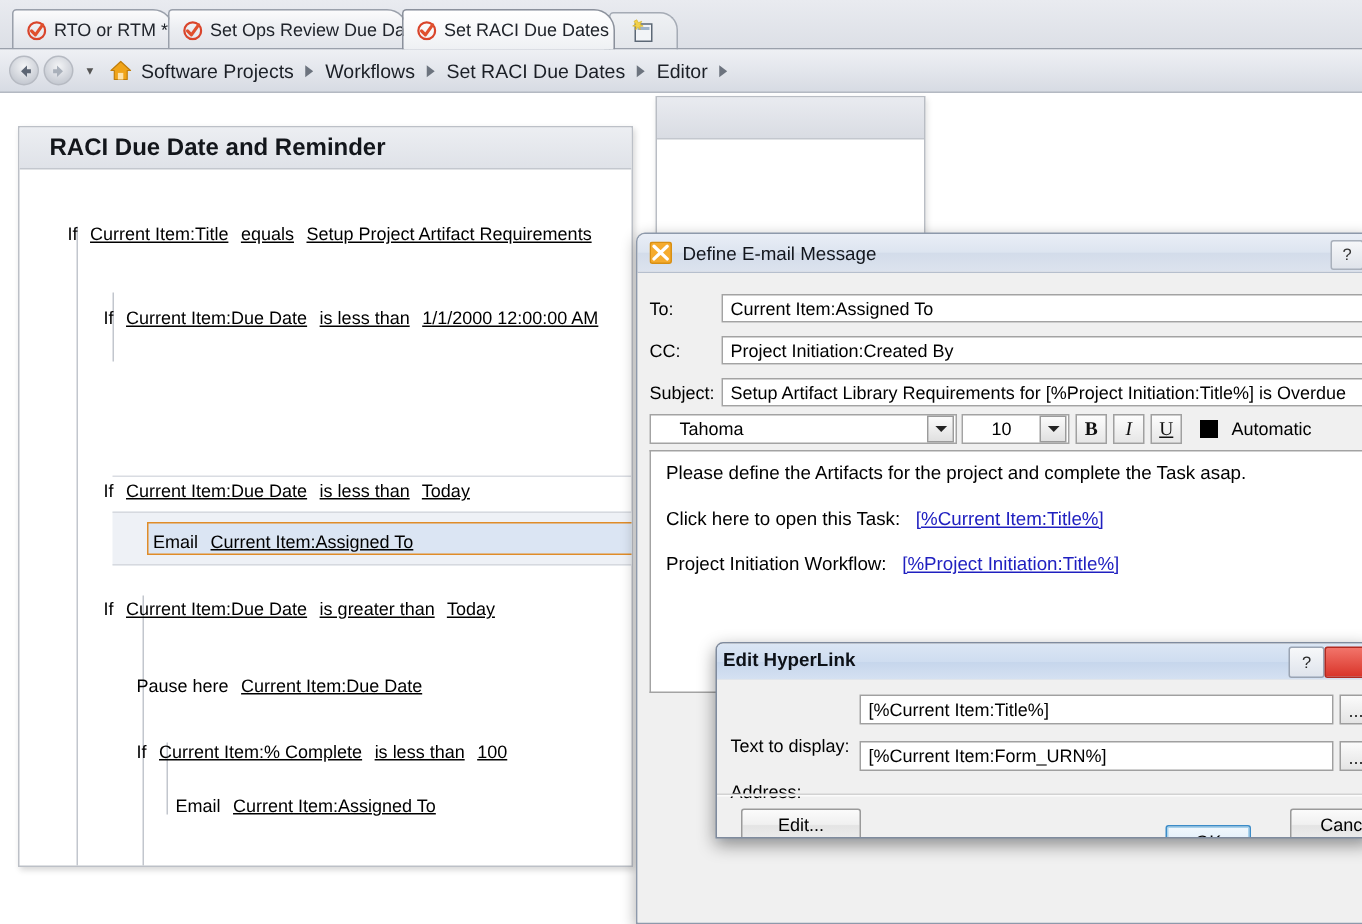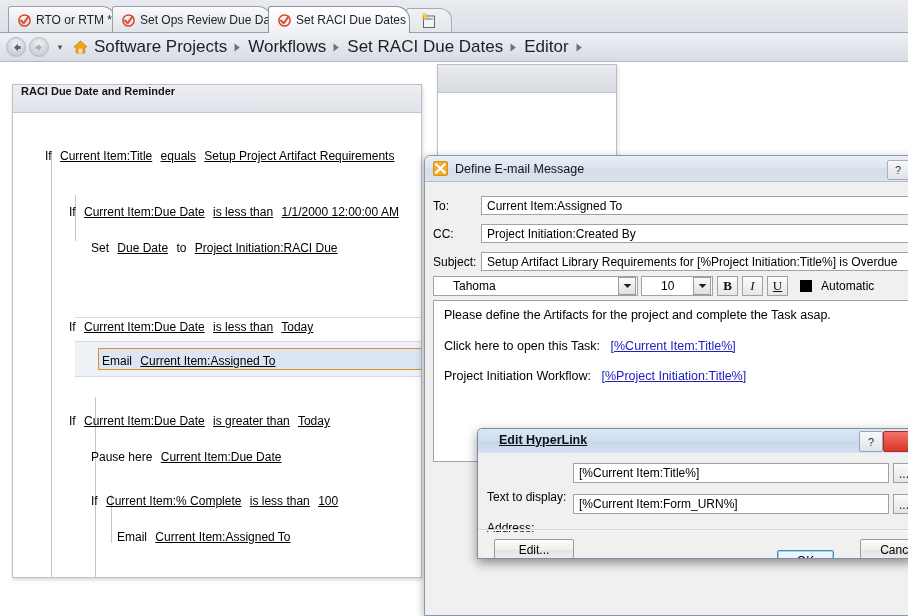--- a/index.html
+++ b/index.html
@@ -44,31 +44,31 @@
   #crumbbar{position:absolute;left:0;top:33px;width:908px;height:29px;
     background:linear-gradient(to bottom,#eef0f4 0%,#e3e6ec 50%,#d7dbe3 100%);
     border-bottom:1px solid #b4b9c2;
     display:flex;align-items:center;padding-left:6px;box-sizing:border-box;}
   .navbtn{width:18px;height:18px;border-radius:50%;flex:0 0 18px;
     background:radial-gradient(circle at 50% 35%,#f3f4f6,#c7cbd3 75%,#b3b8c1);
     border:1px solid #b6bac2;display:flex;align-items:center;justify-content:center;margin-right:3px;}
   .navbtn svg{display:block;}
   #navdrop{width:14px;text-align:center;color:#555;font-size:9px;margin:0 4px 0 1px;line-height:1;}
   #homeicon{margin:0 5px 0 2px;display:flex;align-items:center;}
-  .crumb{font-size:17px;color:#1b1f26;white-space:nowrap;padding:0 1px;}
+  .crumb{font-size:13px;color:#1b1f26;white-space:nowrap;padding:0 1px;}
   .csep{margin:0 6px;display:flex;align-items:center;}
   .csep svg{display:block;}
 
   
   #wfpanel{position:absolute;left:12px;top:84px;width:410px;height:494px;
     background:#ffffff;border:1px solid #bcc0c7;
     box-shadow:1px 2px 4px rgba(0,0,0,.16);box-sizing:border-box;overflow:hidden;}
   #wfhead{height:28px;background:linear-gradient(to bottom,#eceef2,#dfe2e8);
-    border-bottom:1px solid #c3c7ce;display:flex;align-items:flex-start;padding-left:8px;
-    font-weight:bold;font-size:11px;color:#13161b;box-sizing:border-box;}
+    border-bottom:1px solid #c3c7ce;display:flex;align-items:center;padding-left:20px;
+    font-weight:bold;font-size:16px;color:#13161b;box-sizing:border-box;}
   #wfbody{position:relative;height:465px;padding-top:26px;box-sizing:border-box;font-size:12px;}
 
   .u{text-decoration:underline;}
   .wline{position:absolute;white-space:nowrap;color:#000;}
   .vrule{position:absolute;width:1px;background:#c2c6cd;}
 
   
   #selrow{position:absolute;left:62px;top:228px;width:352px;height:34px;
     background:#eef1f6;border-top:1px solid #d6d9df;border-bottom:1px solid #d6d9df;}
   #selinner{position:absolute;left:23px;top:6px;width:330px;height:22px;
@@ -126,21 +126,21 @@
   #msgarea p{margin:0 0 18px 0;}
   #msgarea a{color:#2020c0;text-decoration:underline;}
 
   
   #hldlg{position:absolute;left:477px;top:428px;width:437px;height:131px;
     background:#f0f0f0;border:1px solid #7f8b9e;border-radius:5px 5px 0 0;
     box-shadow:0 4px 11px rgba(0,0,0,.42);box-sizing:border-box;overflow:hidden;}
   #hltitlebar{height:24px;
     background:linear-gradient(to bottom,#dbe6f4 0%,#cfddf0 50%,#c6d6ec 52%,#d5e1f2 100%);
     border-bottom:1px solid #9fb0c8;border-radius:4px 4px 0 0;position:relative;}
-  #hltitle{position:absolute;left:21px;top:4px;font-size:12.5px;font-weight:bold;color:#0d1117;text-decoration:underline;}
+  #hltitle{position:absolute;left:4px;top:4px;font-size:12.5px;font-weight:bold;color:#0d1117;}
   #hlhelp{position:absolute;right:30px;top:2px;width:22px;height:19px;
     background:linear-gradient(to bottom,#f7f8fa,#dfe4ec);border:1px solid #9aa4b3;
     border-radius:2px;display:flex;align-items:center;justify-content:center;
     font-size:11px;color:#2b2b2b;}
   #hlclose{position:absolute;right:0;top:2px;width:28px;height:19px;
     background:linear-gradient(to bottom,#f2746a,#d9352a);border:1px solid #b22a20;
     border-radius:2px 0 0 2px;}
   #hlcontent{position:absolute;left:0;top:24px;width:437px;height:107px;background:#f0f0f0;}
   .hlrow{position:absolute;left:9px;height:20px;display:flex;align-items:center;}
   .hllabel{width:86px;font-size:12px;color:#000;margin-top:47px;}
@@ -283,44 +283,38 @@
       <span class="u">Setup Project Artifact Requirements</span>
     </div>
 
     <div class="wline" style="left:56px;top:92px;">
       <span style="margin-right: 5px;">If</span>
       <span class="u" style="margin-right: 5px;">Current Item:Due Date</span>
       <span class="u" style="margin-right: 5px;">is less than</span>
       <span class="u">1/1/2000 12:00:00 AM</span>
     </div>
 
-    <div class="wline" style="left:78px;top:128px;">
-      <span style="margin-right: 5px;">Set</span>
-      <span class="u" style="margin-right: 5px;">Due Date</span>
-      <span style="margin-right: 5px;">to</span>
-      <span class="u">Project Initiation:RACI Due</span>
-    </div>
 
     <div id="selcond"></div>
     <div class="wline" style="left:56px;top:207px;">
       <span style="margin-right: 5px;">If</span>
       <span class="u" style="margin-right: 5px;">Current Item:Due Date</span>
       <span class="u" style="margin-right: 5px;">is less than</span>
       <span class="u">Today</span>
     </div>
 
     <div id="selrow">
       <div id="selinner"></div>
     </div>
     <div class="wline" style="left:89px;top:241px;">
       <span style="margin-right: 5px;">Email</span>
       <span class="u">Current Item:Assigned To</span>
     </div>
 
-    <div class="wline" style="left:56px;top:301px;">
+    <div class="wline" style="left:56px;top:286px;">
       <span style="margin-right: 5px;">If</span>
       <span class="u" style="margin-right: 5px;">Current Item:Due Date</span>
       <span class="u" style="margin-right: 5px;">is greater than</span>
       <span class="u">Today</span>
     </div>
 
     <div class="wline" style="left:78px;top:337px;">
       <span style="margin-right: 5px;">Pause here</span>
       <span class="u">Current Item:Due Date</span>
     </div>

